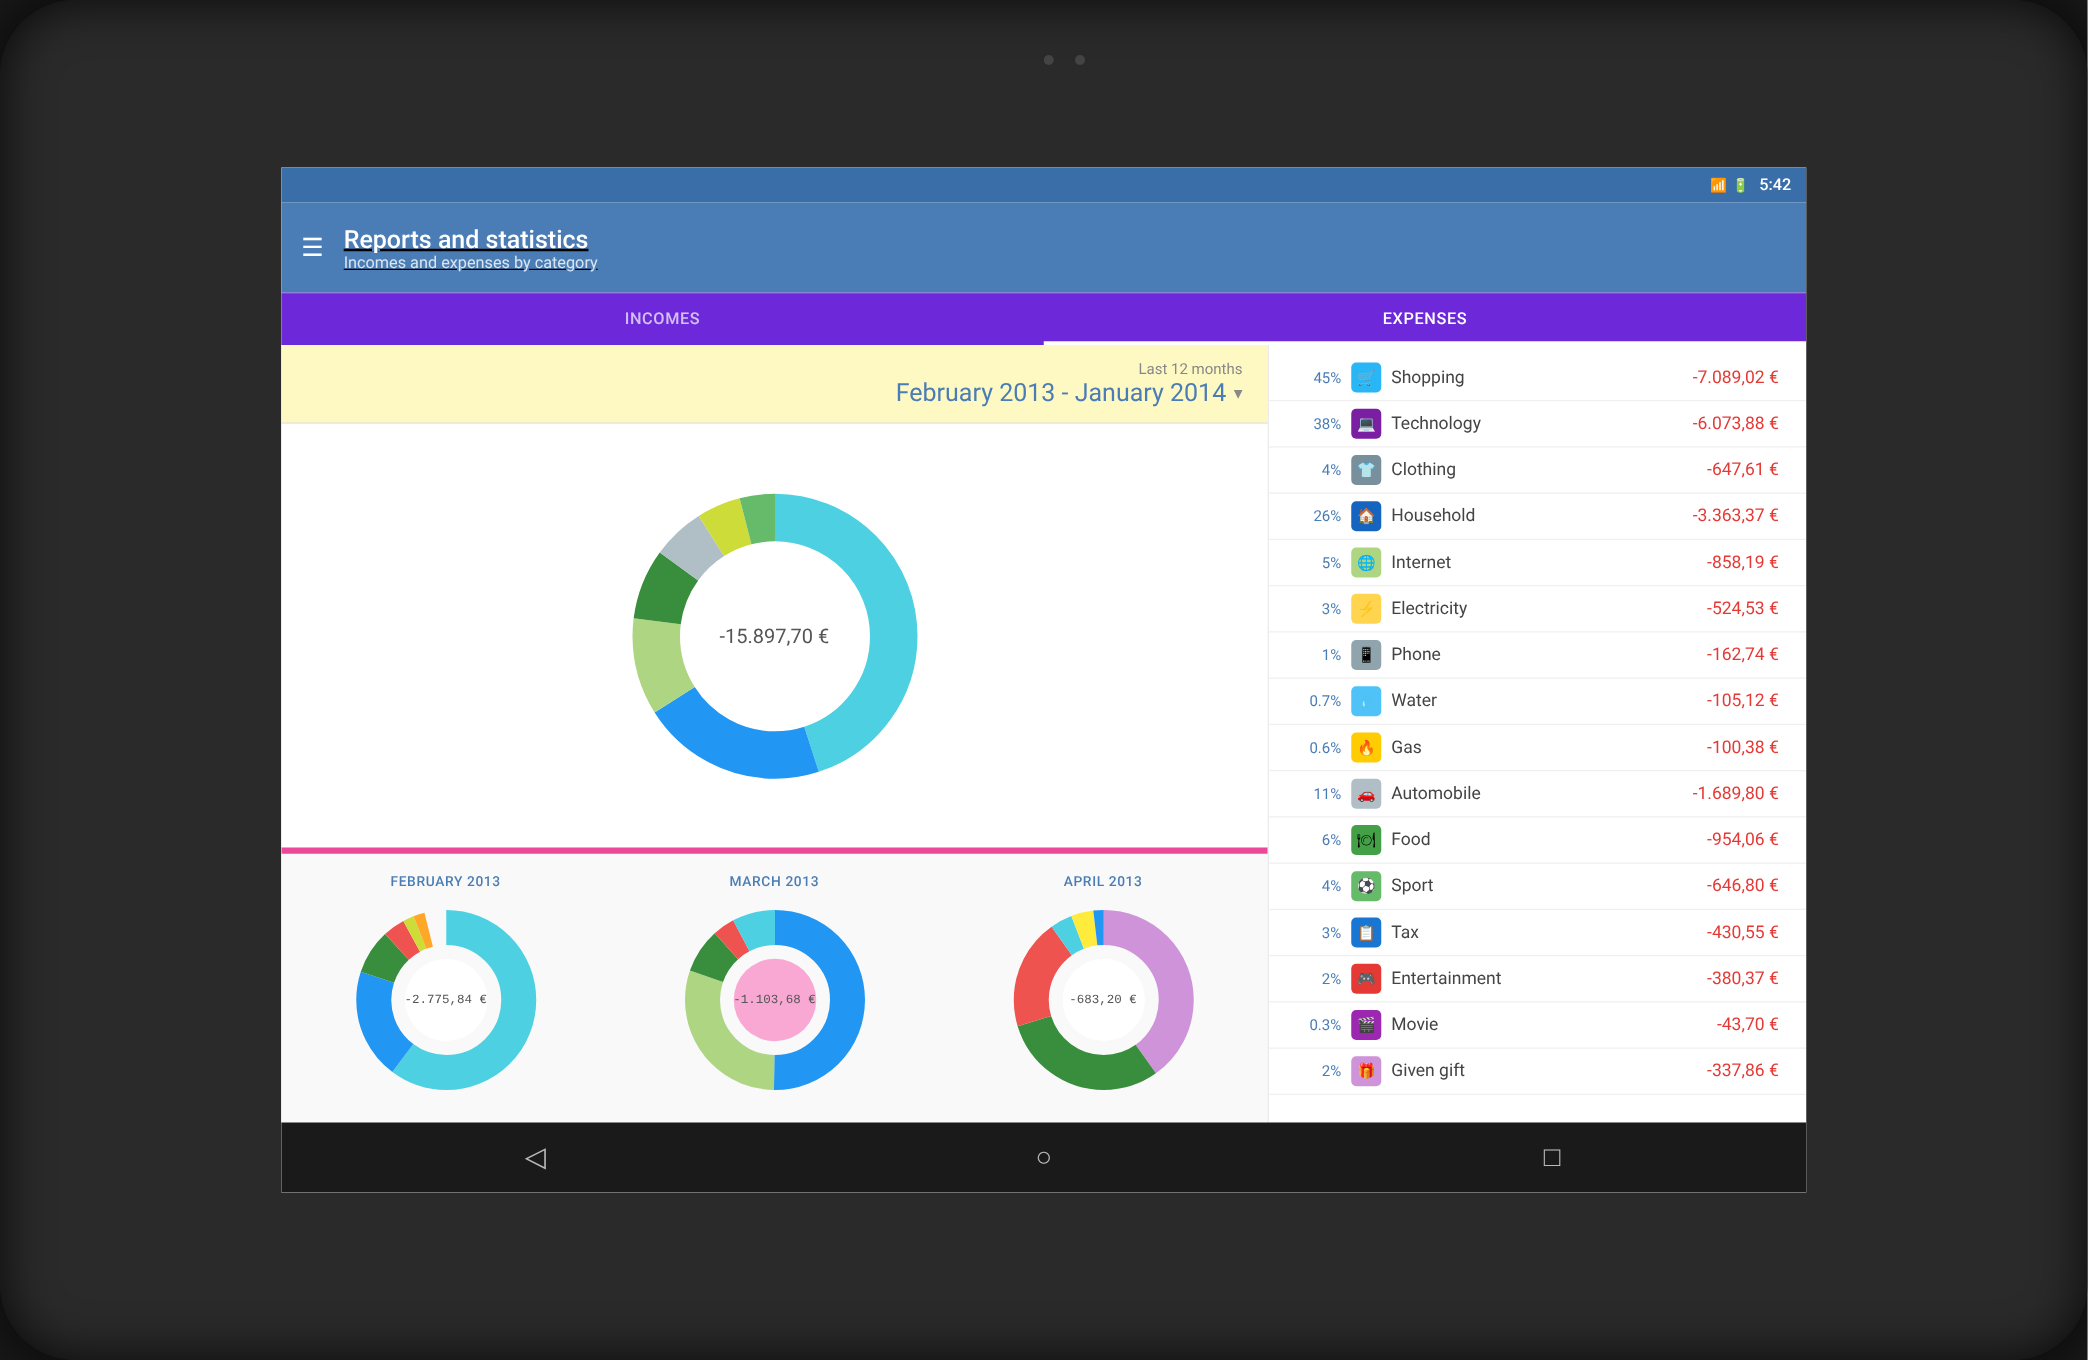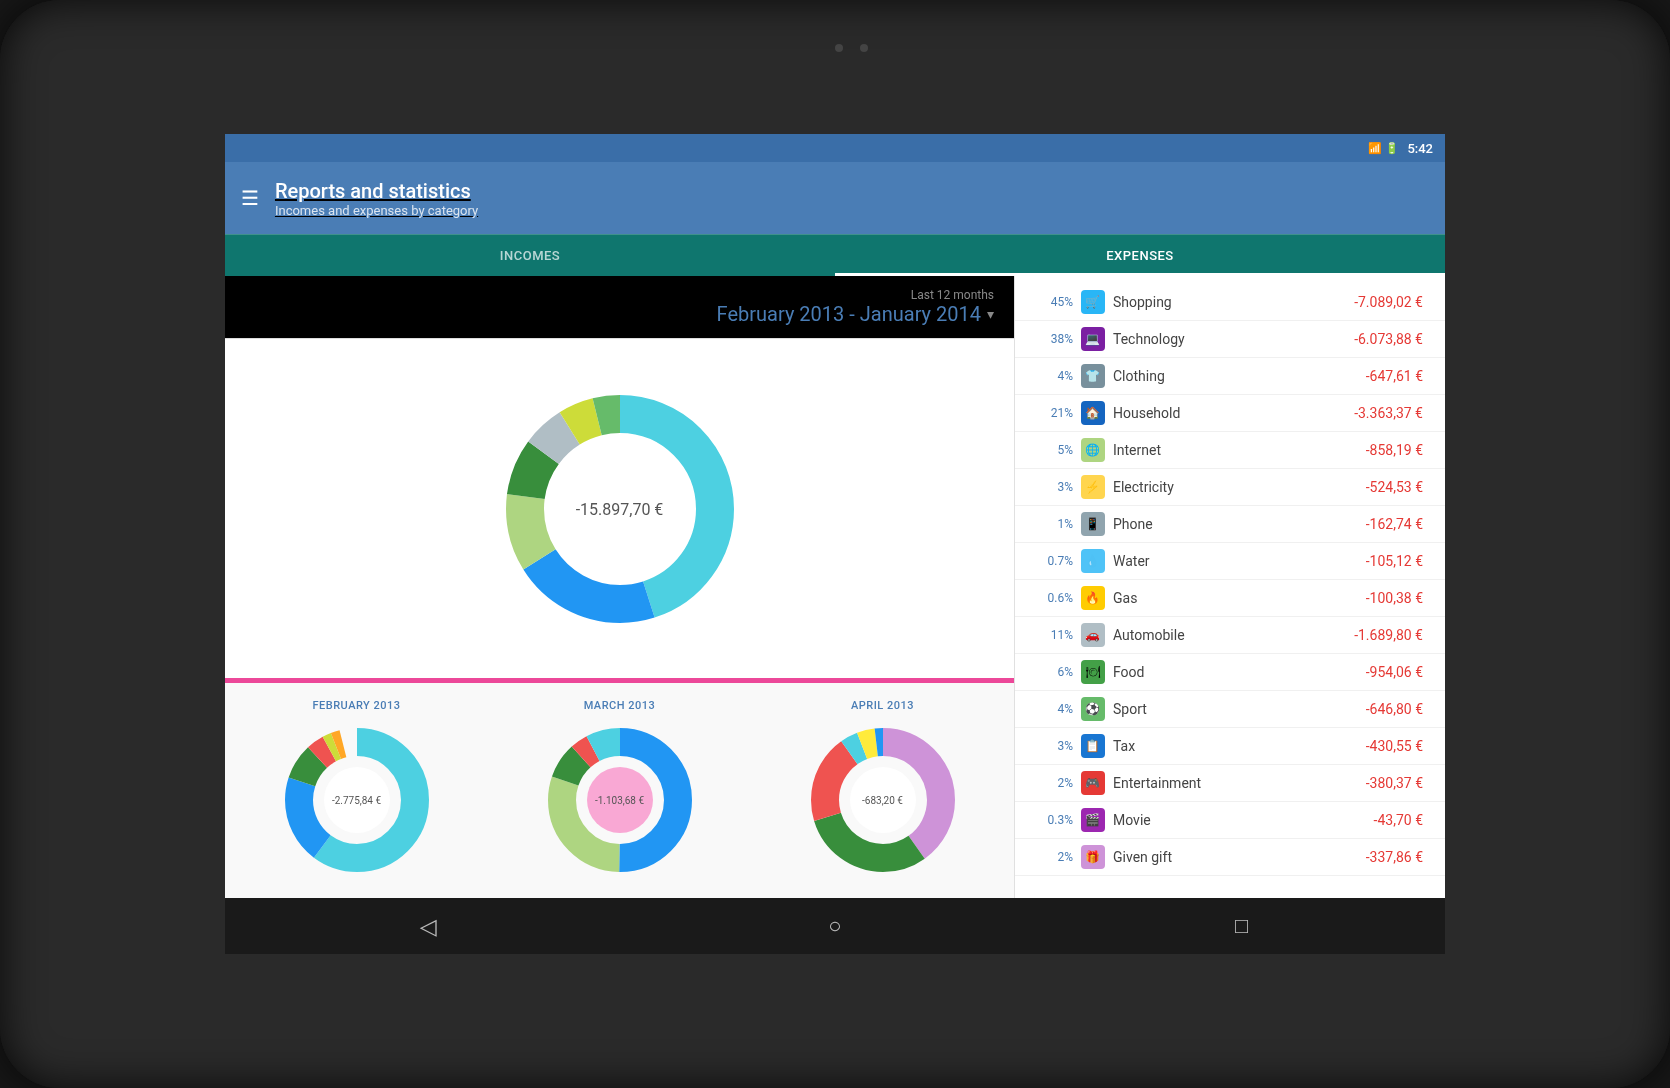--- a/index.html
+++ b/index.html
@@ -74,21 +74,21 @@
       color: white;
       font-size: 20px;
       font-weight: 500;
     }
     .app-bar-subtitle {
       color: rgba(255,255,255,0.8);
       font-size: 13px;
     }
     
     .tabs {
-      background: #0f766e;
+      background: #6d28d9;
       height: 42px;
       display: flex;
       align-items: stretch;
       border-top: 1px solid rgba(255,255,255,0.2);
       justify-content: space-between;
     }
     .tab {
       flex: 1;
       display: flex;
       align-items: center;
@@ -122,21 +122,21 @@
     
     .left-panel {
       width: 790px;
       display: flex;
       flex-direction: column;
       background: white;
       border-right: 1px solid #e0e0e0;
     }
     
     .date-range-header {
-      background: #000000;
+      background: #fef9c3;
       padding: 12px 20px;
       text-align: right;
       border-bottom: 1px solid #ddd;
     }
     .date-range-label {
       font-size: 12px;
       color: #888;
     }
     .date-range-value {
       font-size: 20px;
@@ -191,20 +191,21 @@
     .monthly-title {
       font-size: 11px;
       font-weight: 500;
       color: #4a7db5;
       letter-spacing: 0.5px;
     }
     .small-donut-container {
       position: relative;
       width: 160px;
       height: 160px;
+      font-family: Liberation Mono, monospace;
     }
     
     .right-panel {
       flex: 1;
       background: white;
       overflow-y: auto;
       padding: 8px 0;
     }
     .category-item {
       display: flex;
@@ -422,21 +423,21 @@
       <span class="cat-name">Technology</span>
       <span class="cat-amount">-6.073,88 €</span>
     </div>
             <div class="category-item">
       <span class="cat-percent">4%</span>
       <div class="cat-icon" style="background:#78909c;">👕</div>
       <span class="cat-name">Clothing</span>
       <span class="cat-amount">-647,61 €</span>
     </div>
             <div class="category-item">
-      <span class="cat-percent">21%</span>
+      <span class="cat-percent">26%</span>
       <div class="cat-icon" style="background:#1565c0;">🏠</div>
       <span class="cat-name">Household</span>
       <span class="cat-amount">-3.363,37 €</span>
     </div>
             <div class="category-item">
       <span class="cat-percent">5%</span>
       <div class="cat-icon" style="background:#aed581;">🌐</div>
       <span class="cat-name">Internet</span>
       <span class="cat-amount">-858,19 €</span>
     </div>

